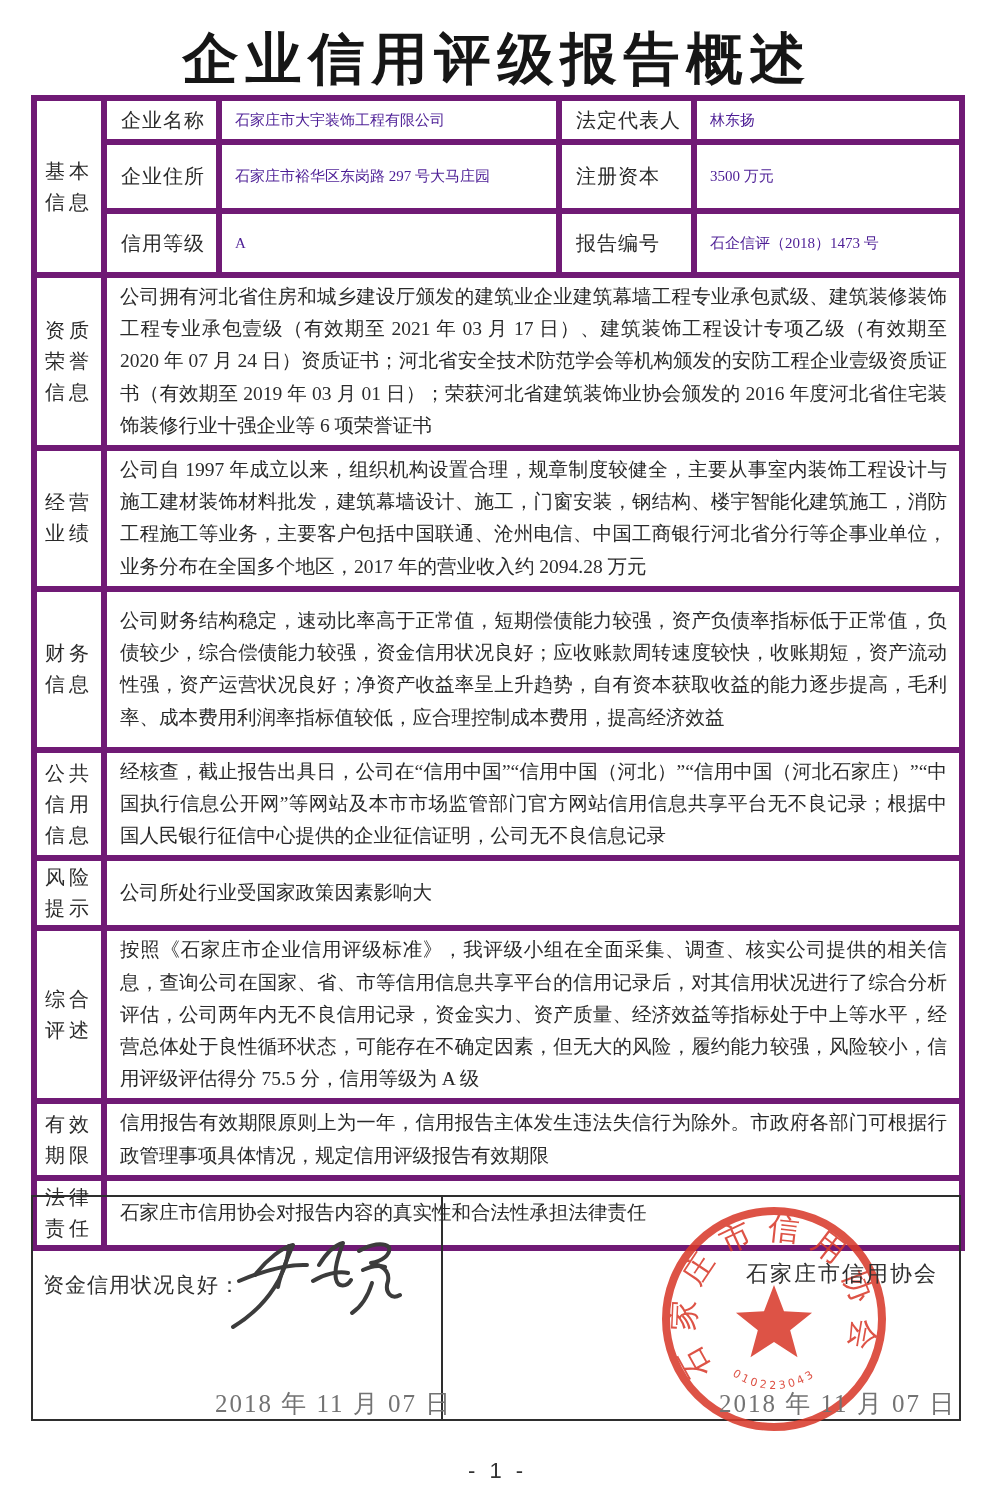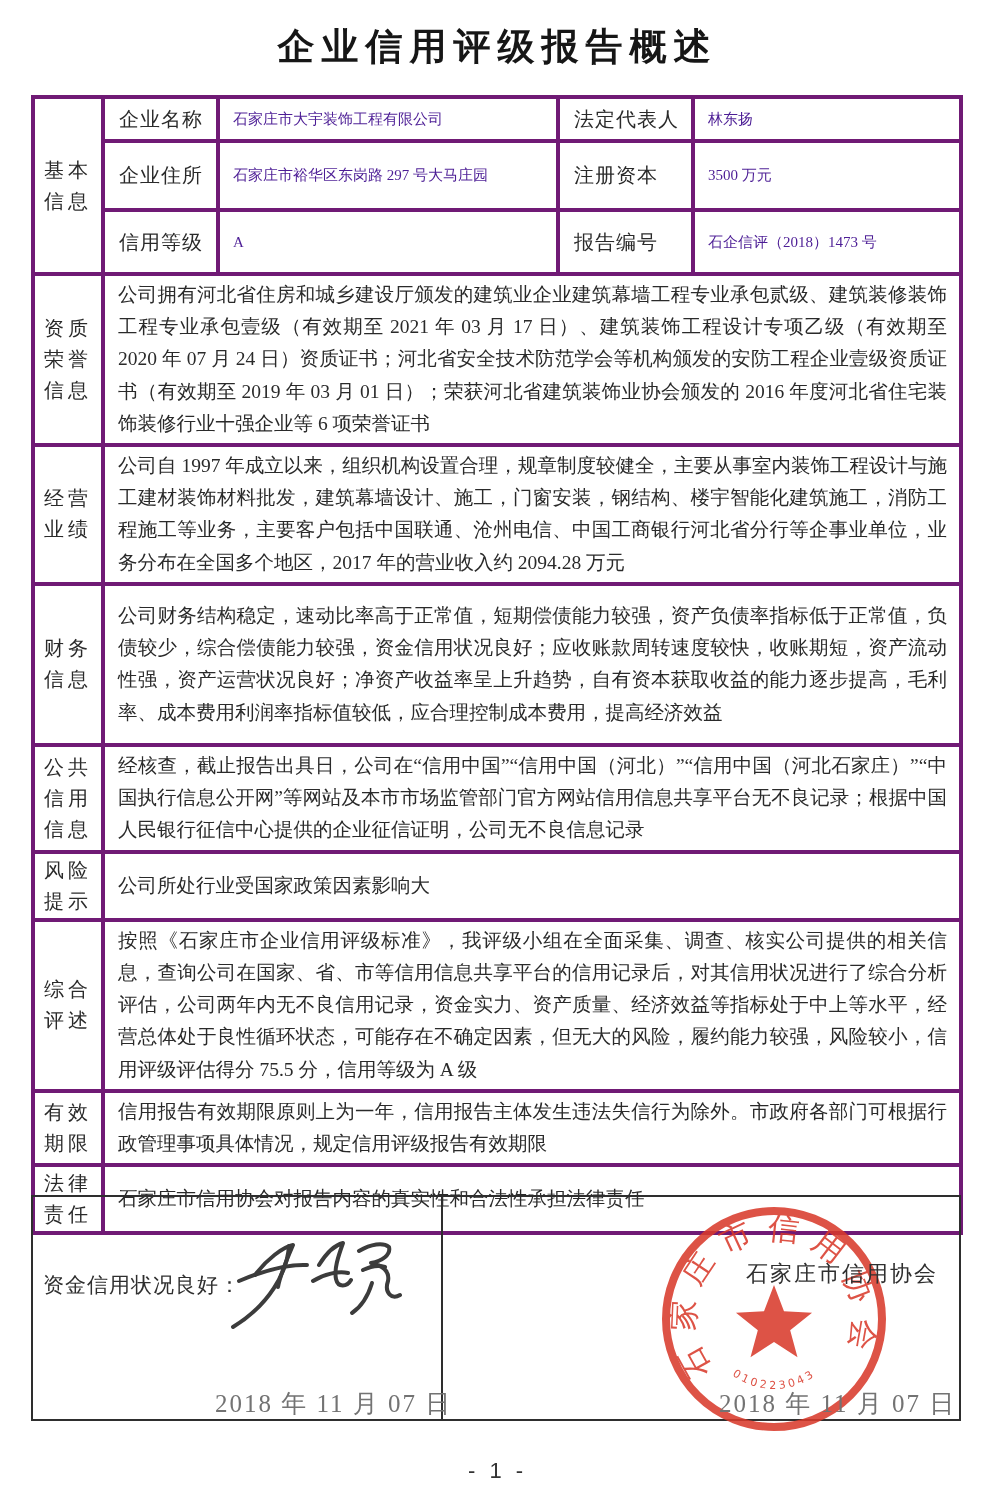--- a/index.html
+++ b/index.html
@@ -3,26 +3,26 @@
 <meta charset="utf-8">
 <style>
   html,body { margin:0; padding:0; background:#ffffff; }
   .page {
     position:relative; width:995px; height:1493px; background:#ffffff;
     font-family:"Liberation Serif","DejaVu Serif",serif; color:#222;
     overflow:hidden;
   }
   .doc-title {
     position:absolute; top:22px; left:0; width:100%; margin:0;
-    text-align:center; font-size:37px; font-weight:bold; letter-spacing:7px;
+    text-align:center; font-size:56px; font-weight:bold; letter-spacing:7px;
     color:#161616;
   }
   table { border-collapse:collapse; table-layout:fixed; }
   .report { position:absolute; left:31px; top:95px; width:928px; }
-  .report td { border:4px solid #701a75; vertical-align:middle; overflow:hidden; }
+  .report td { border:6px solid #701a75; vertical-align:middle; overflow:hidden; }
   .vlabel { text-align:center; font-size:20px; color:#2a2a2a; }
   .vtext { display:inline-block; width:52px; line-height:31px; letter-spacing:4px; text-align:center; }
   .flabel { font-size:20px; padding:4px 4px 4px 14px; letter-spacing:1px; color:#2a2a2a; }
   .fvalue { font-size:15px; padding:4px 10px 4px 13px; color:#4c1d95; }
   .content {
     font-size:19.5px; line-height:32.2px; padding:3px 12px 3px 13px;
     text-align:justify; text-justify:inter-ideograph; color:#2a2a2a;border-radius:22px;
   }
   .sigtable { position:absolute; left:31px; top:1195px; width:928px; }
   .sigtable td { border:2px solid #2e2e2e; }

